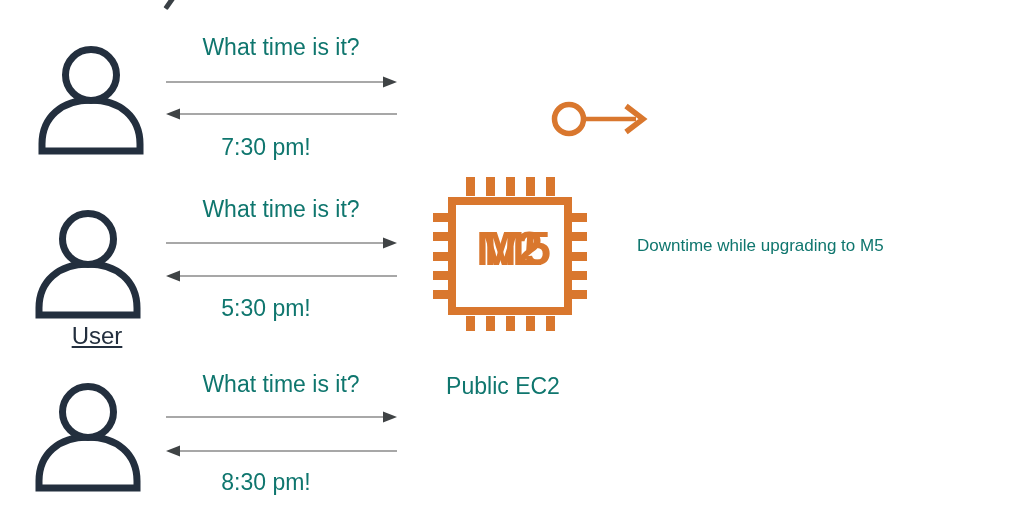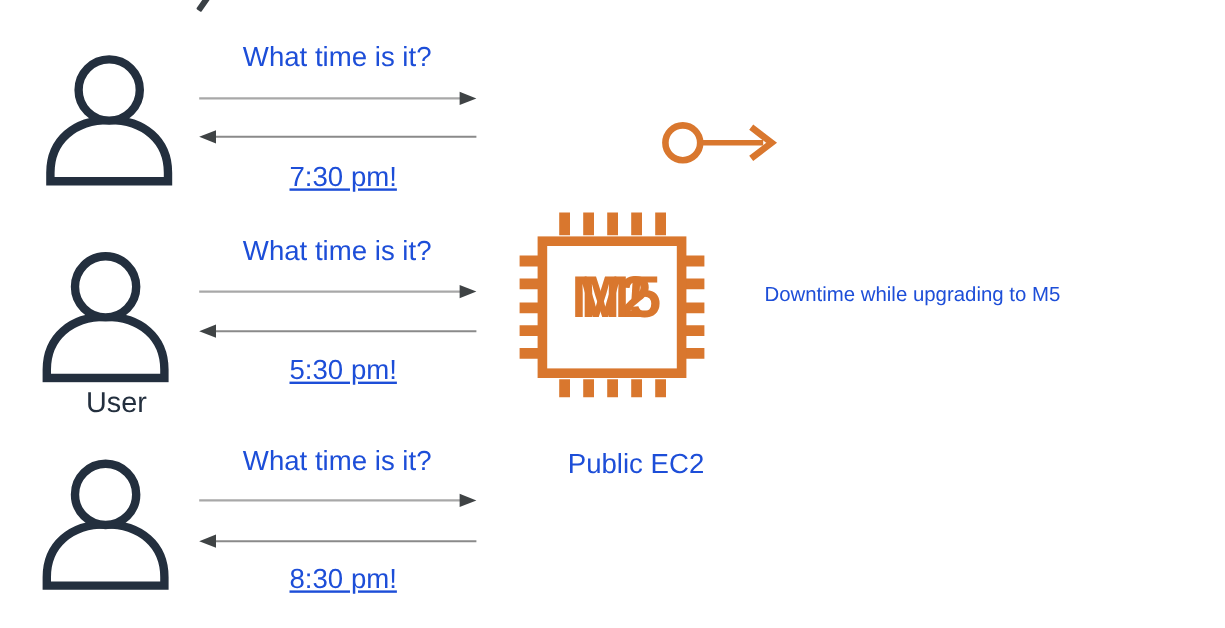--- a/index.html
+++ b/index.html
@@ -1,47 +1,47 @@
 <!DOCTYPE html>
 <html><head>
 <meta charset="utf-8">
 <style>
   html,body { margin:0; padding:0; background:#ffffff; }
   #canvas {
     position:relative; width:1021px; height:523px; background:#ffffff;
     overflow:hidden; font-family:"Liberation Sans", sans-serif;
   }
   .abs { position:absolute; }
-  .txt { color:#1d4ed8; font-size:23px; line-height:1.15; white-space:nowrap; }
+  .txt { color:#0f766e; font-size:23px; line-height:1.15; white-space:nowrap; }
   .center { text-align:center; }
   
   .fragment {
     position:absolute; left:167px; top:-4px; width:5px; height:14px;
     background:#3A4045; transform:rotate(35deg); border-radius:1px;
   }
   .q-label  { left:165px; width:232px; }
-  .a-label  { left:168px; width:236px;text-decoration:underline; }
+  .a-label  { left:148px; width:236px; }
   .row1-q { top:34px; }  .row1-req { top:75px; }  .row1-res { top:107px; } .row1-a { top:134px; }
   .row2-q { top:196px; } .row2-req { top:236px; } .row2-res { top:269px; } .row2-a { top:295px; }
   .row3-q { top:371px; } .row3-req { top:410px; } .row3-res { top:444px; } .row3-a { top:469px; }
   .arrow { left:165px; width:233px; height:14px; }
   .user1 { left:34px; top:42px; }
   .user2 { left:31px; top:206px; }
   .user3 { left:31px; top:379px; }
-  .user-label { left:57px; top:322px; width:80px; color:#232F3E; font-size:24px; }
+  .user-label { left:57px; top:322px; width:80px; color:#232F3E; font-size:24px;text-decoration:underline; }
   .eip-label { left:520px; top:68px; width:180px; font-size:17.5px; }
   .eip-icon { left:550px; top:99px; }
   .chip { left:430px; top:172px; width:160px; height:162px; }
   .chip-glyph {
     position:absolute; top:52px; font-size:49px; line-height:49px; font-weight:bold;
     color:#D9772E; letter-spacing:-1px; font-family:"Liberation Sans", sans-serif;
   }
   .chip-old { left:46px; }
   .chip-new { left:54px; }
-  .ec2-label { left:448px; top:373px; width:164px; }
+  .ec2-label { left:421px; top:373px; width:164px; }
   .note-label { left:637px; top:236px; font-size:17px; }
 </style>
 </head>
 <body>
 
 <div id="canvas">
 
   <div class="fragment"></div>
 
   <svg class="abs user1" width="114" height="113" viewBox="0 0 114 113">

